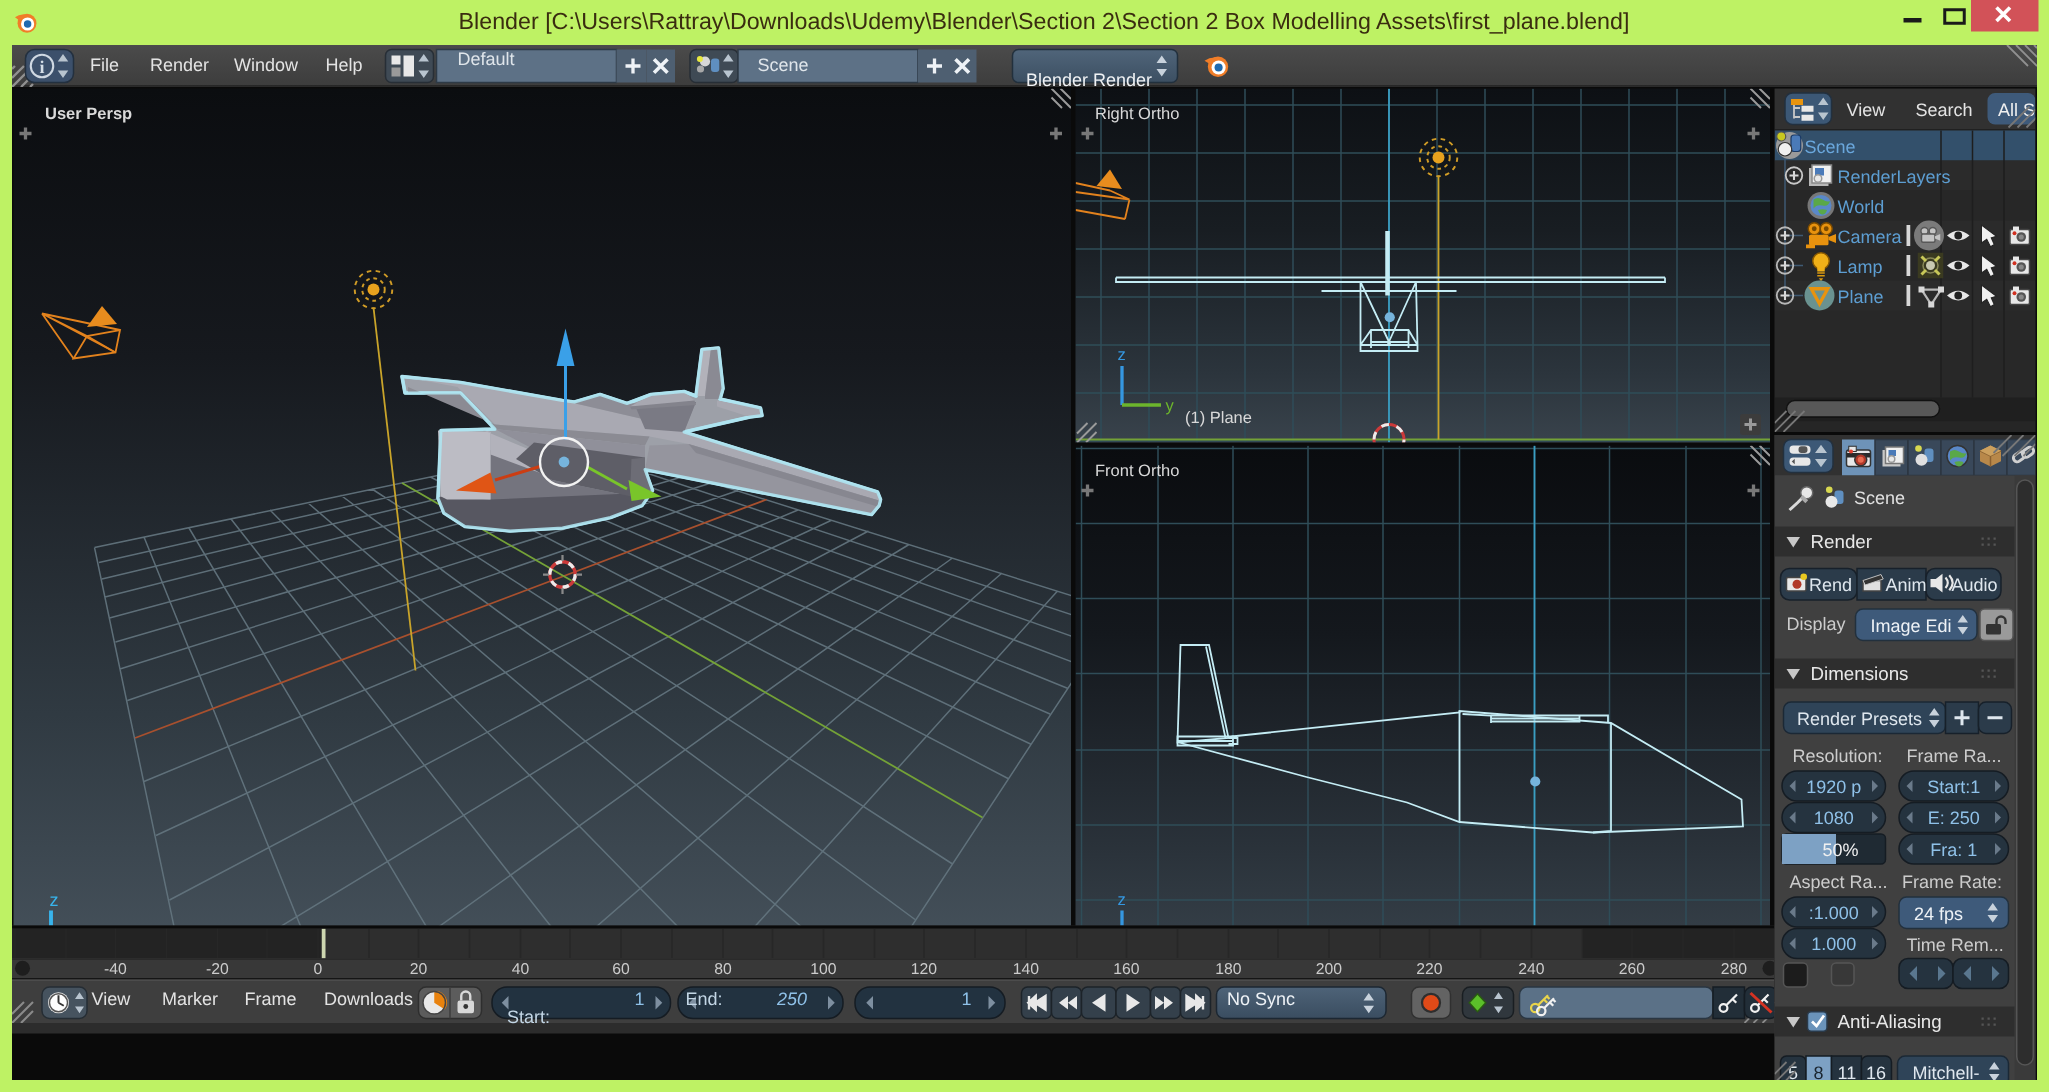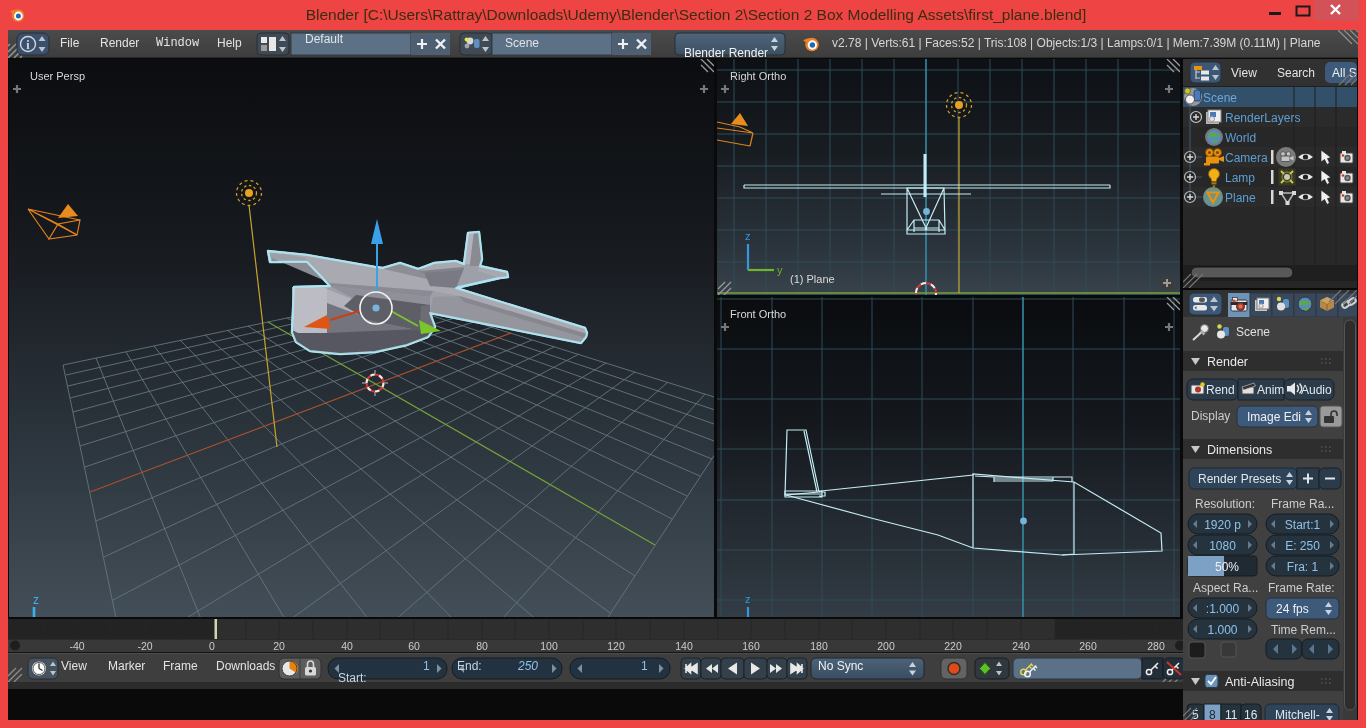--- a/index.html
+++ b/index.html
@@ -1,16 +1,16 @@
 <!DOCTYPE html>
 <html><head><meta charset="utf-8"><style>
 *{margin:0;padding:0;box-sizing:border-box;}
 html,body{width:1366px;height:728px;overflow:hidden;background:#edc568;font-family:"Liberation Sans",sans-serif;}
 .abs{position:absolute;}
-#win{position:absolute;left:0;top:0;width:1366px;height:728px;background:#ef4444;}
+#win{position:absolute;left:0;top:0;width:1366px;height:728px;background:#bef264;}
 #titlebar{position:absolute;left:0;top:0;width:1366px;height:30px;}
 #title{position:absolute;left:13px;top:6px;width:1366px;text-align:center;font-size:15.5px;color:#3a2d10;}
 #inner{position:absolute;left:8px;top:30px;width:1350px;height:690px;background:#0a0a0a;}
 .vp{position:absolute;overflow:hidden;}
 .lbl{position:absolute;font-size:11px;color:#d9d9d9;}
 .menu{font-size:12px;color:#e3e3e3;}
 svg{position:absolute;left:0;top:0;}
 </style></head>
 <body>
 <div id="win">
@@ -83,26 +83,25 @@
         </defs>
     <g transform="translate(797,7)">
           <path d="M-2 3.5 Q3 0 8.5 2 L10.5 5.5 L3 6.5 Z" fill="#f07d28"></path>
           <circle cx="7" cy="7.5" r="6.8" fill="#f07d28"></circle>
           <circle cx="7.4" cy="8" r="4.7" fill="#fff"></circle>
           <circle cx="7.4" cy="8" r="2.7" fill="#1f6ab0"></circle>
         </g>
   </svg>
   <span class="abs menu" style="left:52px;top:6px;">File</span>
   <span class="abs menu" style="left:92px;top:6px;">Render</span>
-  <span class="abs menu" style="left:148px;top:6px;font-family:Liberation Mono, monospace;">Window</span>
+  <span class="abs menu" style="left:148px;top:6px;">Window</span>
   <span class="abs menu" style="left:209px;top:6px;">Help</span>
   <span class="abs menu" style="left:297px;top:2px;color:#dfe5ea;">Default</span>
   <span class="abs menu" style="left:497px;top:6px;color:#dfe5ea;">Scene</span>
   <span class="abs menu" style="left:676px;top:16px;color:#f0f2f4;">Blender Render</span>
-  <span class="abs menu" style="left:824px;top:6px;color:#d6d6d6;">v2.78 | Verts:61 | Faces:52 | Tris:108 | Objects:1/3 | Lamps:0/1 | Mem:7.39M (0.11M) | Plane</span>
  </div>
 
  <div class="vp" id="vp3d" style="left:9px;top:59px;width:705px;height:596px;background:linear-gradient(#0b0d10 0%,#16191e 30%,#303a42 70%,#48545e 100%);">
   <svg width="705" height="596" viewBox="9 59 705 596">
   <path d="M63 365L392 296M66 375L403 299M68 386L416 303M70 398L429 307M73 412L443 312M77 428L458 317M80 446L474 322M85 467L492 327M96 521L532 340M104 557L554 347M113 600L579 354M124 656L606 363M139 728L635 372M160 825L668 382M189 966L705 394M235 1185L746 407M63 365L235 1185M96 358L355 1002M126 352L438 876M154 346L498 784M180 340L545 713M205 335L581 658M227 330L610 613M248 326L635 576M287 318L672 519M304 314L687 496M321 311L700 476M337 307L712 459M352 304L722 444M366 301L731 430M379 298L739 418M392 296L746 407" stroke="#647680" stroke-width="1" fill="none" opacity="0.9"></path>
 <line x1="90" y1="492" x2="511" y2="333" stroke="#a8502e" stroke-width="1.2"></line>
 <line x1="268" y1="322" x2="655" y2="545" stroke="#74a237" stroke-width="1.2"></line>
   <line x1="249" y1="205" x2="277" y2="447" stroke="#c9a42a" stroke-width="1.2"></line>
 <g stroke="#e2821d" fill="none" stroke-width="1.2">
 <path d="M28 209 L80 220 M28 209 L77 235 M28 209 L49 239 M28 209 L58 224"></path>
@@ -157,21 +156,21 @@
           <text x="18" y="12" fill="#72c81e" font-size="12" font-family="Liberation Sans">y</text>
           <text x="-26" y="9" fill="#c8401a" font-size="11" font-family="Liberation Sans">x</text>
         </g>
 <path d="M13 89 h8 M17 85 v8" stroke="#787878" stroke-width="2.2"></path>
         <path d="M700 89 h8 M704 85 v8" stroke="#787878" stroke-width="2.2"></path>
         <rect x="690" y="630" width="15" height="15" rx="2" fill="#3c3c3c"></rect>
         <path d="M693 637 h9 M697.5 632.5 v9" stroke="#9a9a9a" stroke-width="2"></path>
 <path d="M9 655 l13-13 M9 649 l7-7 M15 655 l7-7" stroke="#9a9a9a" stroke-width="1.3"></path>
         <path d="M701 59 l13 13 M707 59 l7 7 M701 65 l7 7" stroke="#9a9a9a" stroke-width="1.3"></path>
   </svg>
-  <div class="lbl" style="left:21px;top:11px;">User Persp</div>
+  <div class="lbl" style="left:21px;top:11px;font-weight:bold;">User Persp</div>
   <div class="lbl" style="left:70px;top:577px;">(1) Plane</div>
  </div>
 
  <div class="vp" id="vpright" style="left:717px;top:59px;width:463px;height:236px;background:linear-gradient(#0d1014 0%,#181d22 40%,#2b343c 80%,#39434c 100%);">
   <svg width="463" height="236" viewBox="717 59 463 236">
   <path d="M734 59V295M766 59V295M798 59V295M830 59V295M862 59V295M894 59V295M926 59V295M958 59V295M990 59V295M1022 59V295M1054 59V295M1086 59V295M1118 59V295M1150 59V295M717 70H1180M717 102H1180M717 134H1180M717 166H1180M717 198H1180M717 230H1180M717 262H1180M717 294H1180" stroke="#2f4d58" stroke-width="1"></path>
 <line x1="926" y1="59" x2="926" y2="295" stroke="#3a9ec2" stroke-width="1.2"></line>
 <line x1="717" y1="293" x2="1180" y2="293" stroke="#74a237" stroke-width="1.3"></line>
 <line x1="959" y1="117" x2="959" y2="293" stroke="#c9a42a" stroke-width="1.2"></line>
 <g stroke="#e2821d" fill="none" stroke-width="1.2">

